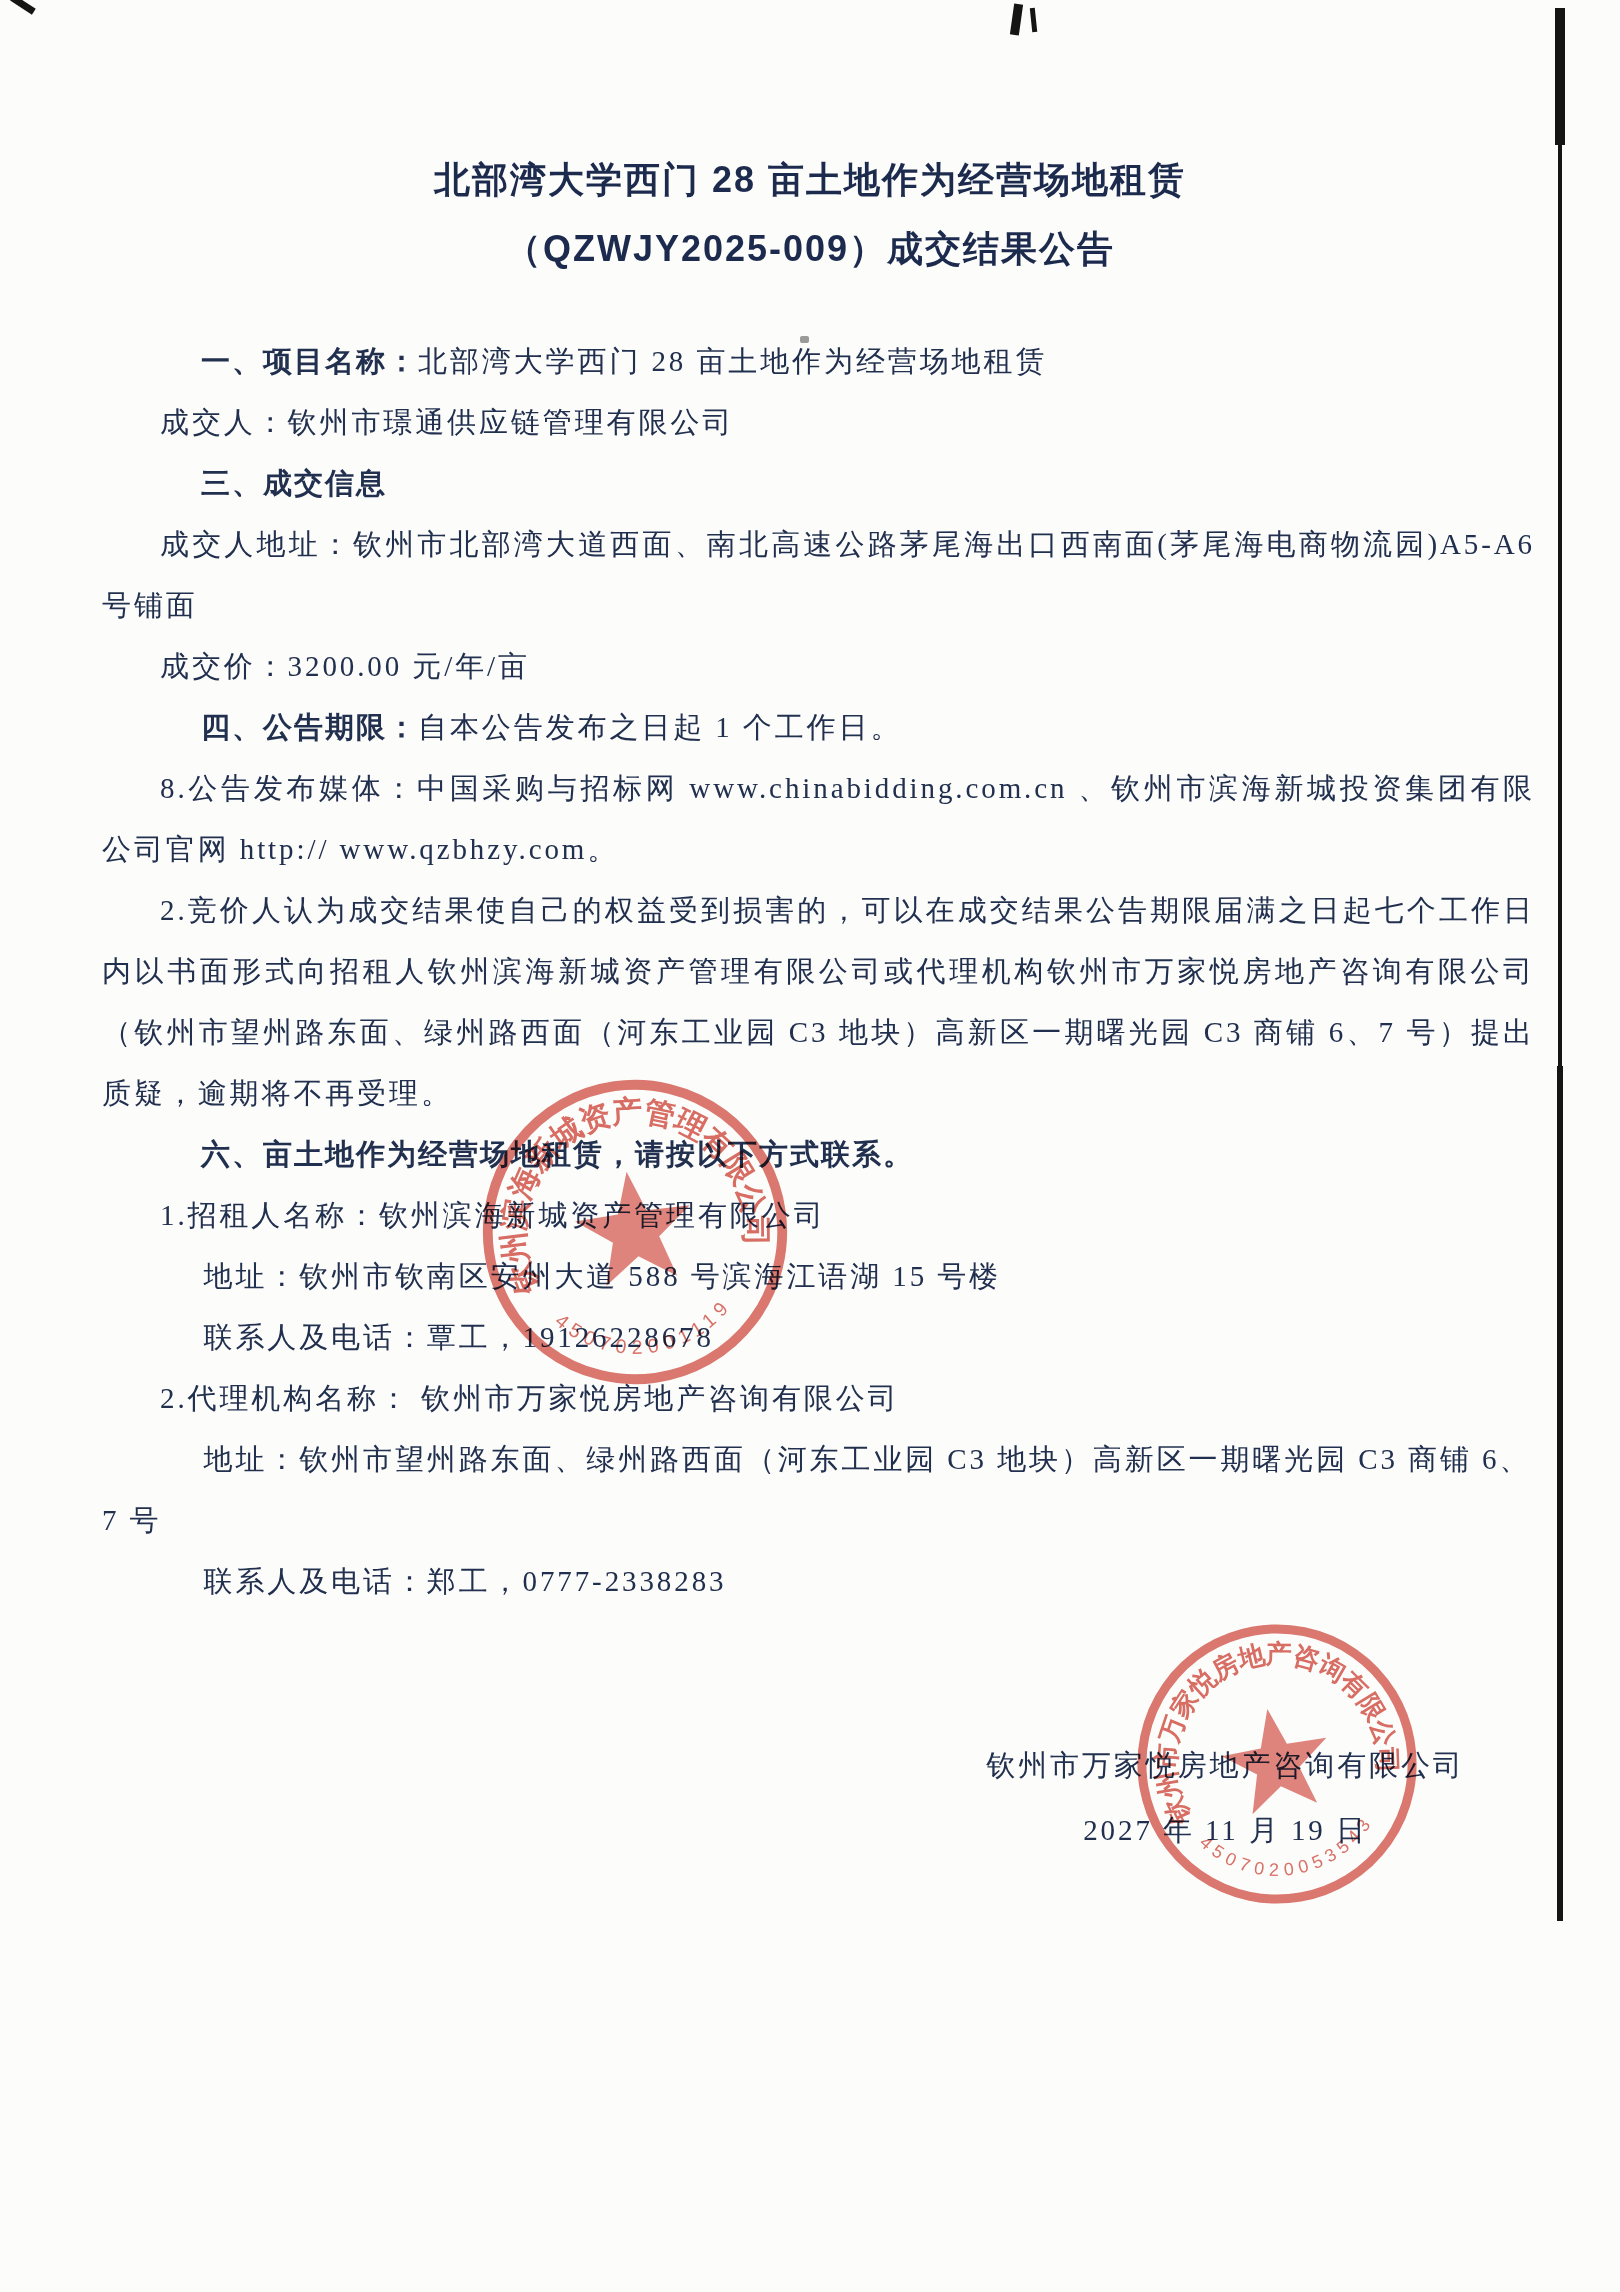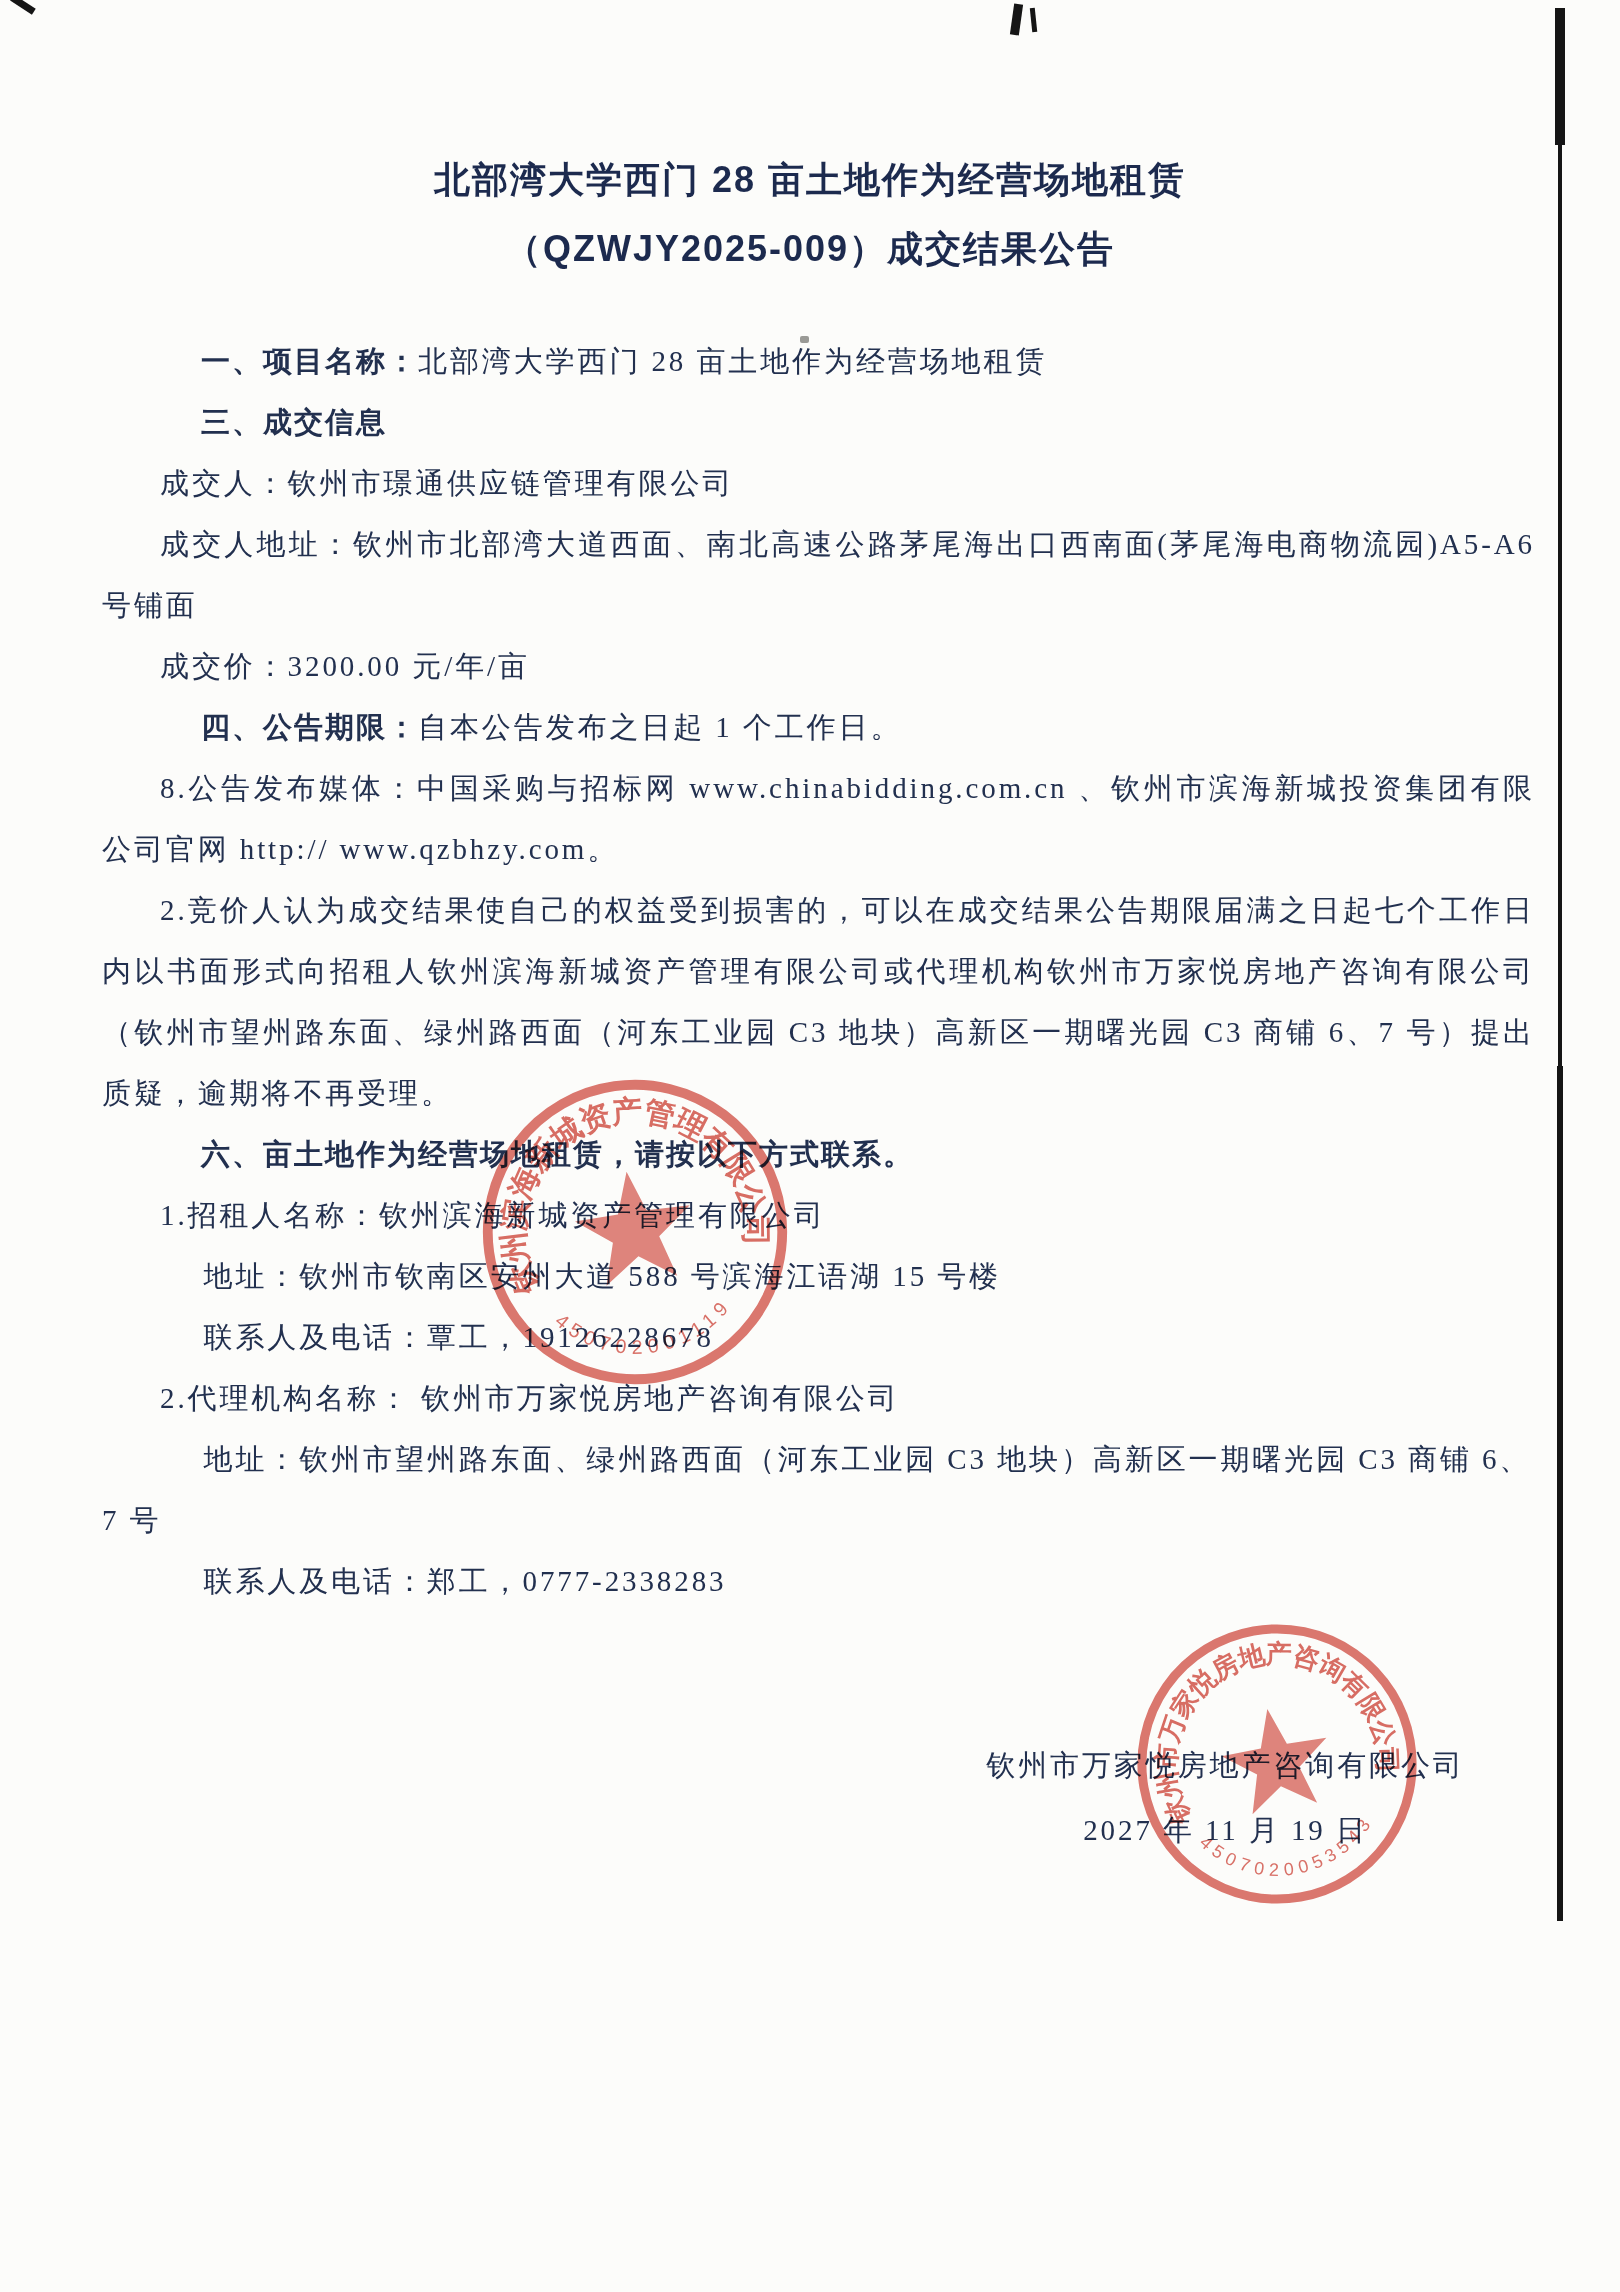--- a/index.html
+++ b/index.html
@@ -58,22 +58,22 @@
 
 <div class="page">
 
   <div class="title">
     <div>北部湾大学西门 28 亩土地作为经营场地租赁</div>
     <div>（QZWJY2025-009）成交结果公告</div>
   </div>
 
   <div class="bodytext">
     <p><span class="b">一、项目名称：</span><span>北部湾大学西门 28 亩土地作为经营场地租赁</span></p>
+    <p><span>成交人：钦州市璟通供应链管理有限公司</span></p>
     <p><span class="b">三、成交信息</span><span></span></p>
-    <p><span>成交人：钦州市璟通供应链管理有限公司</span></p>
     <p><span>成交人地址：钦州市北部湾大道西面、南北高速公路茅尾海出口西南面(茅尾海电商物流园)A5-A6 号铺面</span></p>
     <p><span>成交价：3200.00 元/年/亩</span></p>
     <p><span class="b">四、公告期限：</span><span>自本公告发布之日起 1 个工作日。</span></p>
     <p><span>8.公告发布媒体：中国采购与招标网 www.chinabidding.com.cn 、钦州市滨海新城投资集团有限公司官网 http:// www.qzbhzy.com。</span></p>
     <p><span>2.竞价人认为成交结果使自己的权益受到损害的，可以在成交结果公告期限届满之日起七个工作日内以书面形式向招租人钦州滨海新城资产管理有限公司或代理机构钦州市万家悦房地产咨询有限公司（钦州市望州路东面、绿州路西面（河东工业园 C3 地块）高新区一期曙光园 C3 商铺 6、7 号）提出质疑，逾期将不再受理。</span></p>
     <p><span class="b">六、亩土地作为经营场地租赁，请按以下方式联系。</span><span></span></p>
     <p><span>1.招租人名称：钦州滨海新城资产管理有限公司</span></p>
     <p class="ind3"><span>地址：钦州市钦南区安州大道 588 号滨海江语湖 15 号楼</span></p>
     <p class="ind3"><span>联系人及电话：覃工，19126228678</span></p>
     <p><span>2.代理机构名称： 钦州市万家悦房地产咨询有限公司</span></p>

